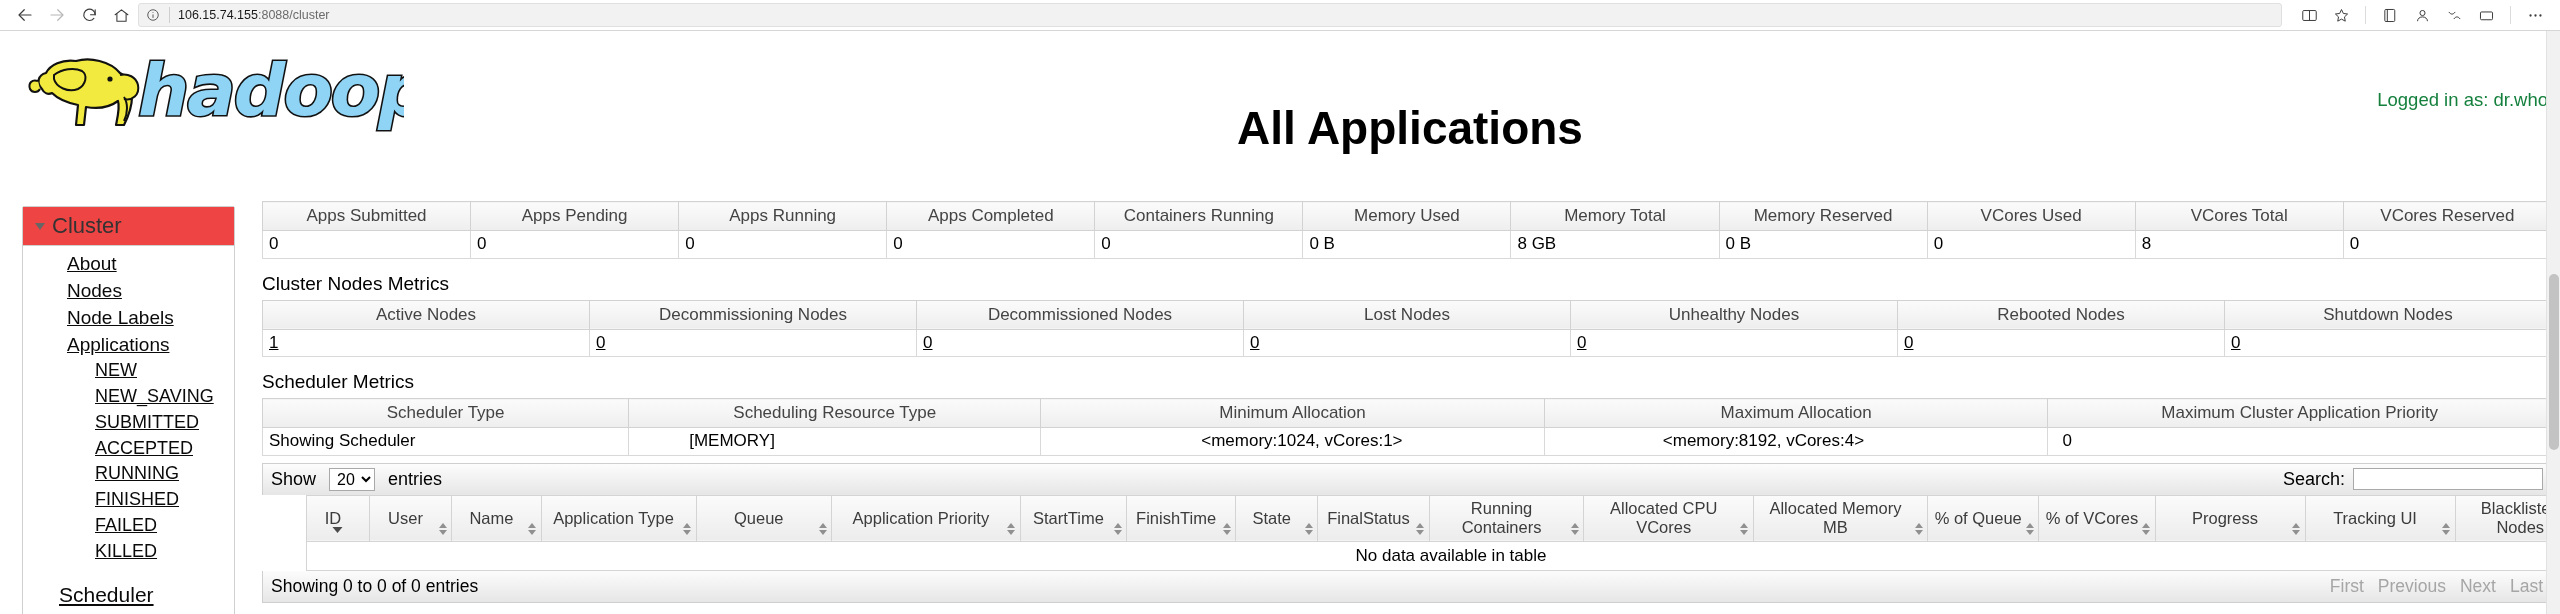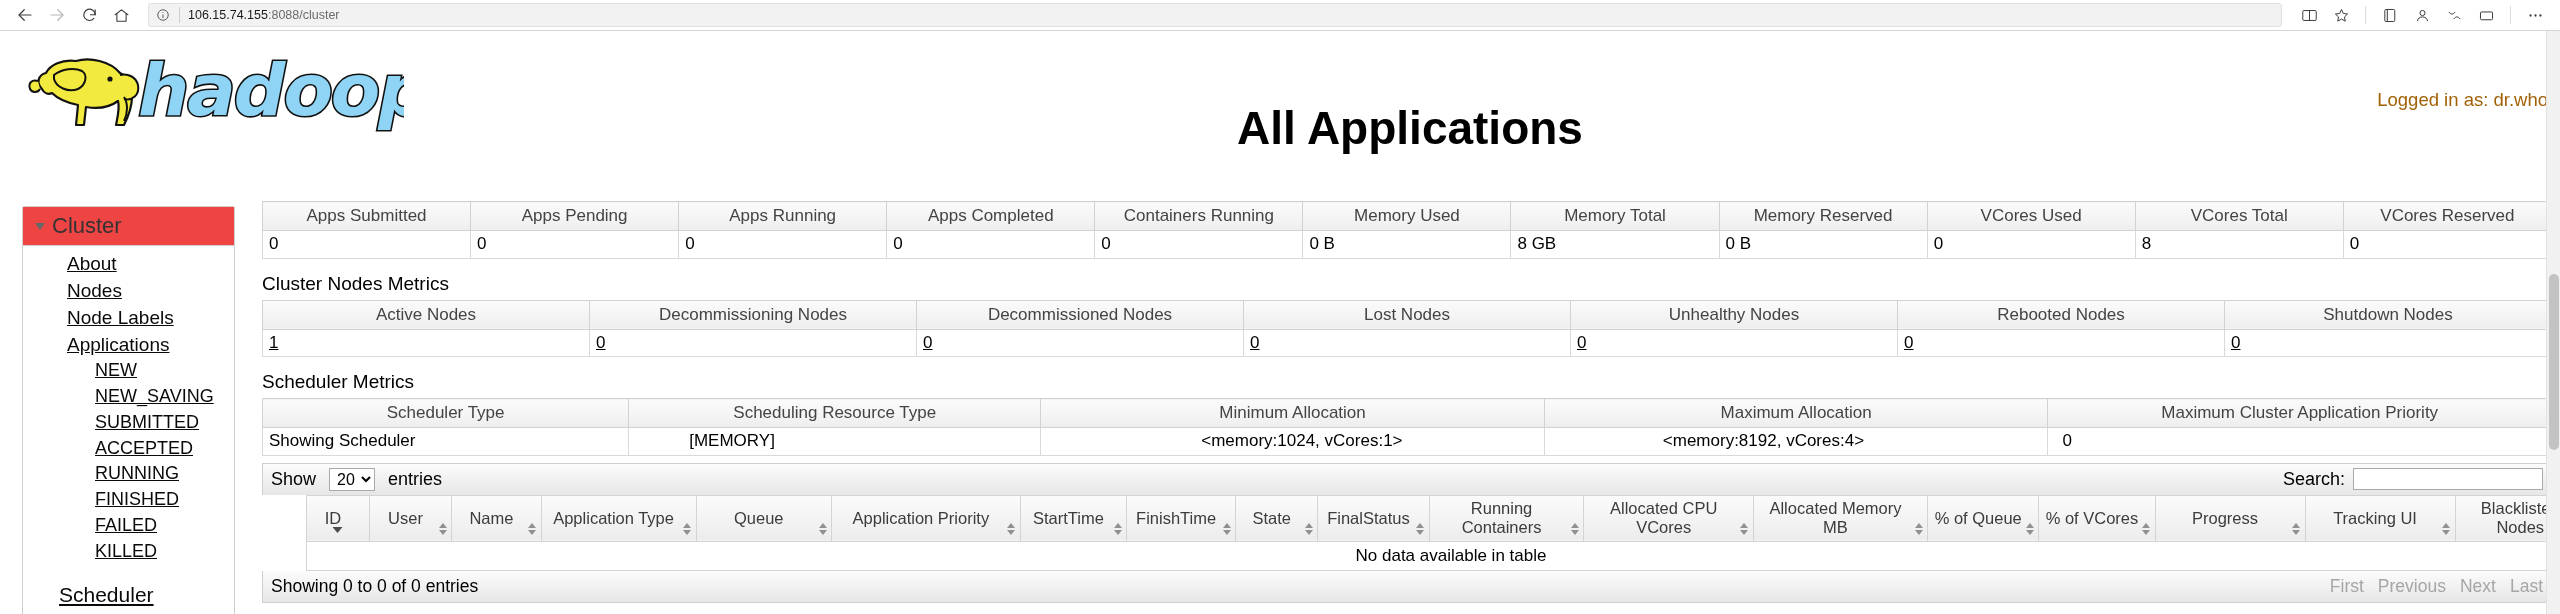--- a/index.html
+++ b/index.html
@@ -28,21 +28,21 @@
     border-radius: 3px;
     flex: 0 0 auto;
   }
   .nav-btn svg { display: block; }
   .url-bar {
     flex: 1 1 auto;
     height: 24px;
     background: #f2f2f2;
     border: 1px solid #e0e0e0;
     border-radius: 3px;
-    margin-left: 10px;
+    margin-left: 0;
     margin-right: 10px;
     display: flex;
     align-items: center;
     padding: 0 6px;
     gap: 8px;
     min-width: 0;
   }
   .url-info-icon {
     width: 16px; height: 16px;
     color: #5a5a5a;
@@ -79,21 +79,21 @@
   .logo-wrap {
     position: absolute;
     left: 24px; top: 14px;
     width: 380px; height: 92px;
   }
 
   .logged-in {
     position: absolute;
     right: 12px; top: 58px;
     font-size: 18.5px;
-    color: #a16207;
+    color: #15803d;
     white-space: nowrap;
   }
 
   .page-title {
     position: absolute;
     left: 260px; right: 0; top: 70px;
     text-align: center;
     font-size: 46px;
     font-weight: bold;
     color: #000000;

